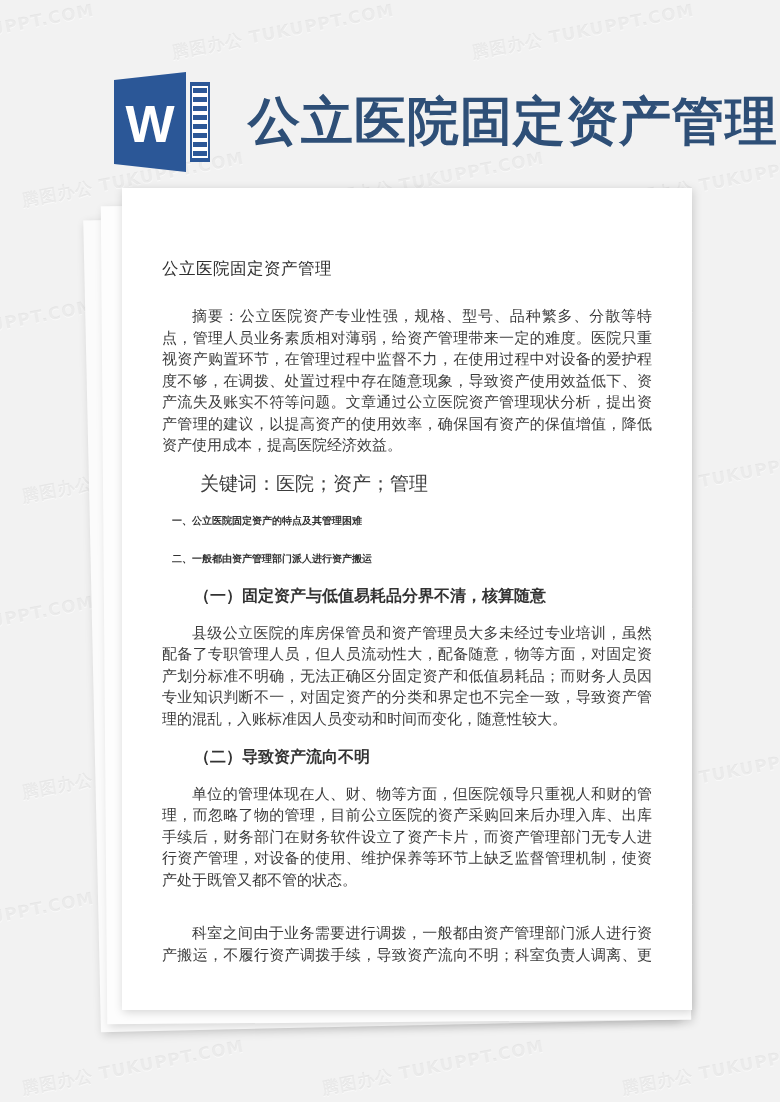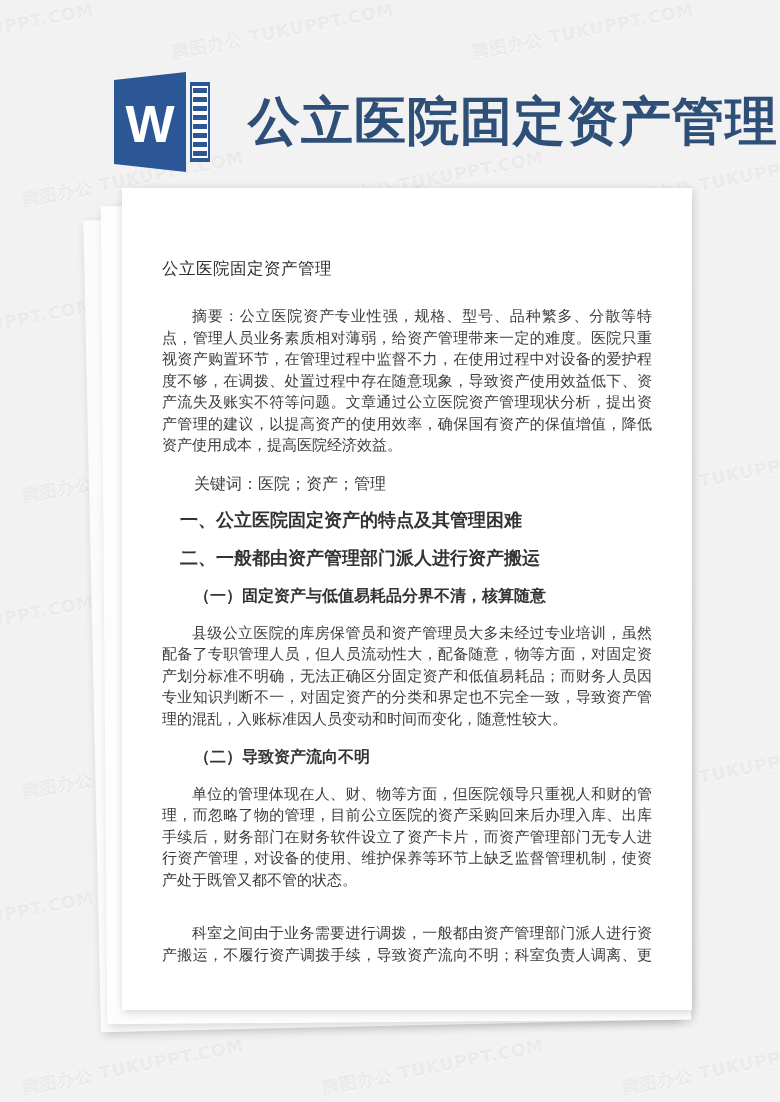--- a/index.html
+++ b/index.html
@@ -127,37 +127,37 @@
   .para {
     font-size: 15px;
     line-height: 21.5px;
     text-align: justify;
     text-justify: inter-ideograph;
     margin: 0 0 16px 0;
     text-indent: 2em;
     color: #3c3c3c;
   }
   .heading-1 {
-    font-size: 18px;
+    font-size: 10px;
     line-height: 21.5px;
     margin: 0 0 16px 0;
     text-indent: 1em;
     font-weight: 700;
     color: #333333;
   }
   .heading-2 {
     font-size: 16px;
     line-height: 21.5px;
     margin: 0 0 16px 0;
     text-indent: 2em;
     font-weight: 700;
     color: #333333;
   }
   .keywords {
-    font-size: 16px;
+    font-size: 19px;
     line-height: 21.5px;
     margin: 0 0 16px 0;
     text-indent: 2em;
     color: #3c3c3c;
   }
   .clipped {
     max-height: 44px;
     overflow: hidden;
     margin-top: 32px;
   }

